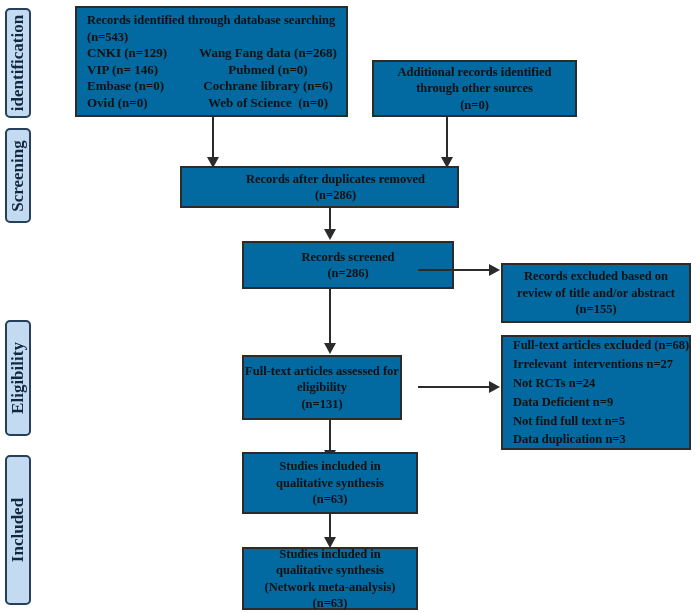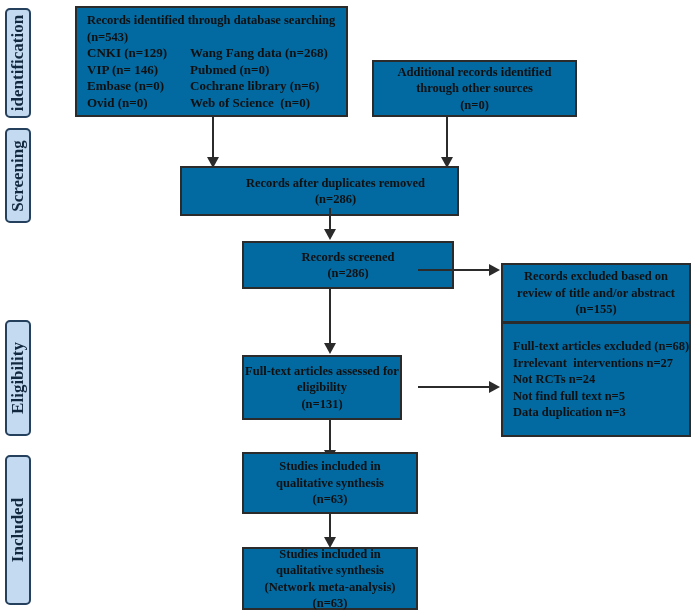--- a/index.html
+++ b/index.html
@@ -66,21 +66,21 @@
   
   .srcrow {
     display: flex;
     font-weight: bold;
     font-size: 13px;
     line-height: 16.5px;
     padding-left: 10px;
     color: #101010;
   }
   .srcrow .c1 { width: 103px; flex: none; white-space: pre; }
-  .srcrow .c2 { flex: 1; white-space: pre; }
+  .srcrow .c2 { flex: 1; white-space: pre; text-align: center; }
 
   
   .vline {
     position: absolute;
     width: 2px;
     background: #2b2b2b;
   }
   .hline {
     position: absolute;
     height: 2px;
@@ -148,21 +148,21 @@
     <div class="line">through other sources</div>
     <div class="line">(n=0)</div>
   </div>
 
   <div class="vline" style="left:212px; top:117px; height:42px;"></div>
   <div class="arrow-down" style="left:207px; top:157px;"></div>
 
   <div class="vline" style="left:446px; top:117px; height:42px;"></div>
   <div class="arrow-down" style="left:441px; top:157px;"></div>
 
-  <div class="box center" style="left:180px; top:166px; width:279px; height:50px;padding-left:32px;">
+  <div class="box center" style="left:180px; top:166px; width:279px; height:42px;padding-left:32px;">
     <div class="line">Records after duplicates removed</div>
     <div class="line">(n=286)</div>
   </div>
 
   <div class="vline" style="left:329px; top:208px; height:23px;"></div>
   <div class="arrow-down" style="left:324px; top:229px;"></div>
 
   <div class="box center" style="left:242px; top:241px; width:212px; height:48px;">
     <div class="line">Records screened</div>
     <div class="line">(n=286)</div>
@@ -182,24 +182,25 @@
 
   <div class="box center" style="left:242px; top:355px; width:160px; height:65px;">
     <div class="line">Full-text articles assessed for</div>
     <div class="line">eligibility</div>
     <div class="line">(n=131)</div>
   </div>
 
   <div class="hline" style="left:418px; top:386px; width:72px;"></div>
   <div class="arrow-right" style="left:489px; top:381px;"></div>
 
-  <div class="box left" style="left:501px; top:322px; width:190px; height:115px;">
+  <div class="box left" style="left:501px; top:335px; width:190px; height:115px;justify-content:space-between;">
     <div class="line">Full-text articles excluded (n=68)</div>
     <div class="line">Irrelevant  interventions n=27</div>
     <div class="line">Not RCTs n=24</div>
+    <div class="line">Data Deficient n=9</div>
     <div class="line">Not find full text n=5</div>
     <div class="line">Data duplication n=3</div>
   </div>
 
   <div class="vline" style="left:329px; top:420px; height:32px;"></div>
   <div class="arrow-down" style="left:324px; top:450px;"></div>
 
   <div class="box center" style="left:242px; top:452px; width:176px; height:62px;">
     <div class="line">Studies included in</div>
     <div class="line">qualitative synthesis</div>

